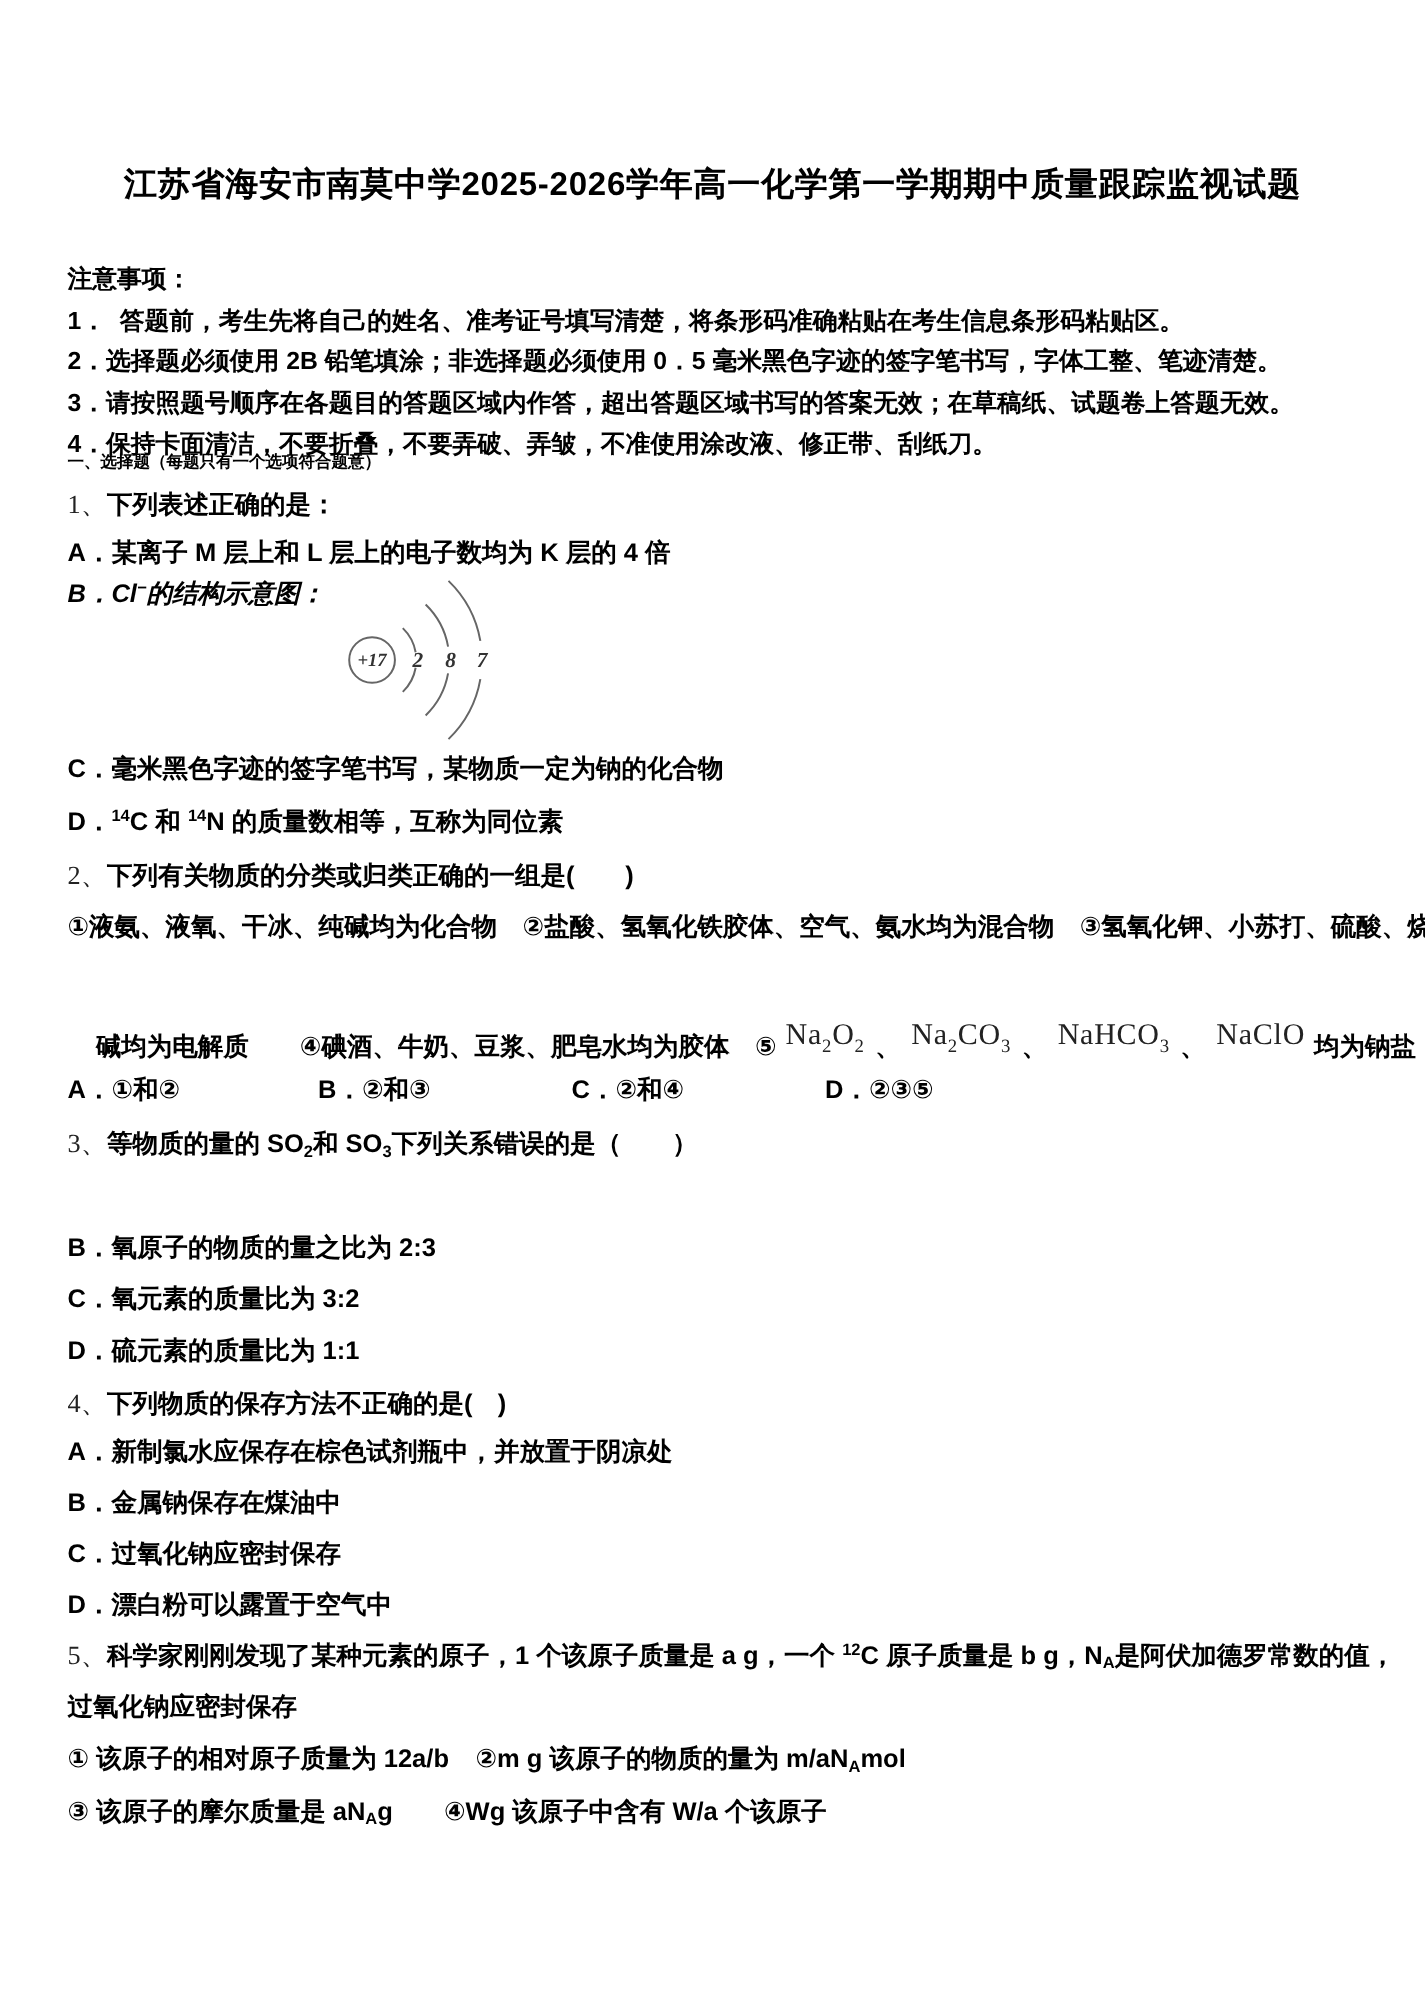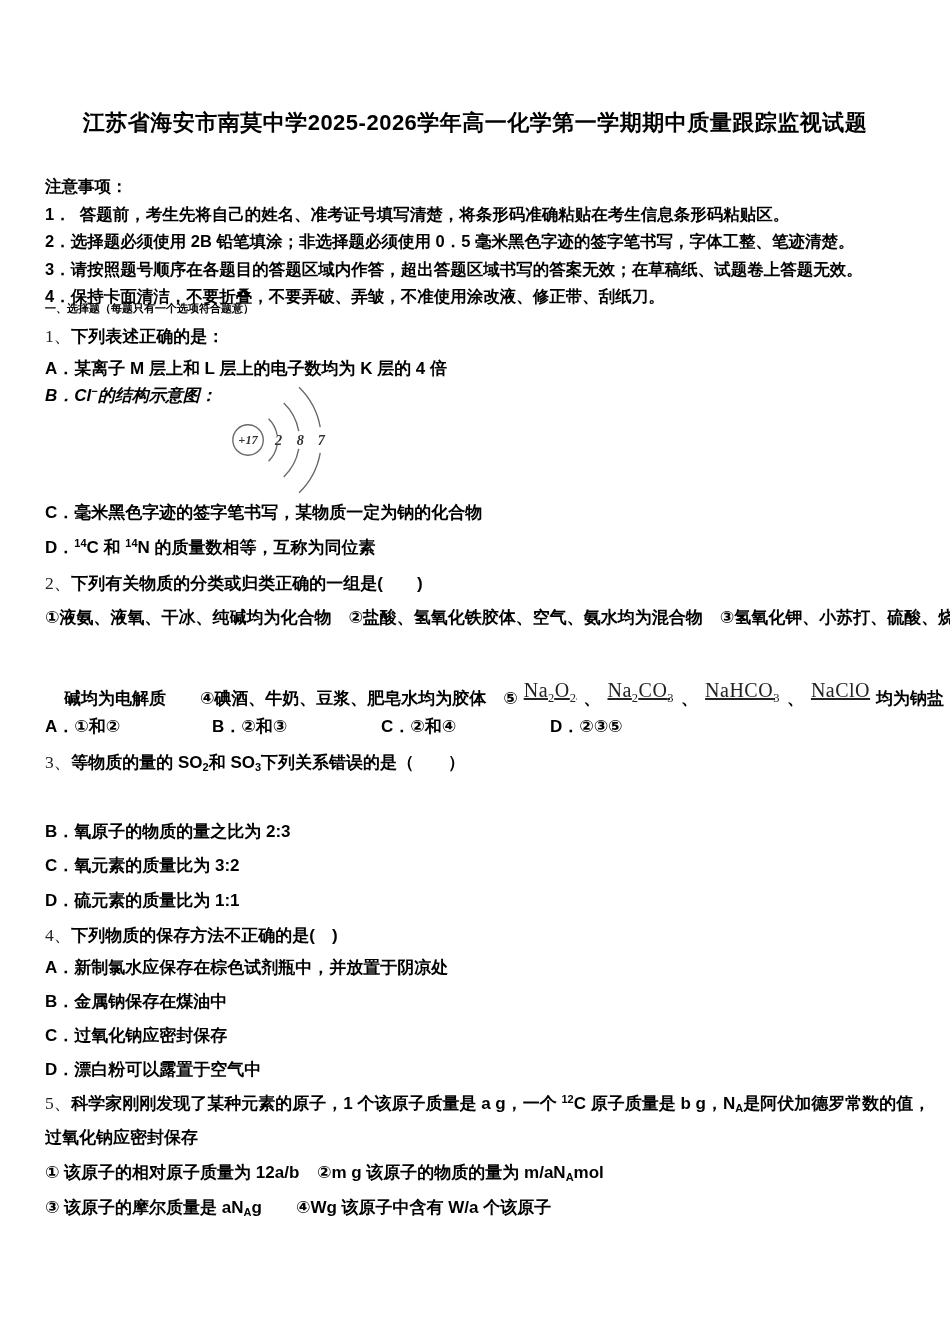--- a/index.html
+++ b/index.html
@@ -22,21 +22,21 @@
   .section{font-size:11px;}
   .qnum{
     font-family:"Liberation Serif","DejaVu Serif",serif;
     font-weight:normal;font-size:17.5px;color:#222;
   }
   sup{font-size:11px;vertical-align:6px;line-height:0;}
   sub{font-size:11px;vertical-align:-3px;line-height:0;}
   .formula{
     font-family:"Liberation Serif","DejaVu Serif",serif;
     font-weight:normal;font-size:20px;letter-spacing:0.5px;
-    position:relative;top:-7px;margin:0 6px;color:#222;text-decoration:underline;
+    position:relative;top:-7px;margin:0 6px;color:#222;
   }
   .formula sub{font-size:12.5px;vertical-align:-5px;}
   .fsep{margin:0 1px;}
   .bblock{
     position:absolute;left:45px;height:112px;
     display:flex;align-items:flex-start;font-weight:bold;font-style:italic;
   }
   .blabel{font-size:17px;white-space:pre;}
   .atom{margin-left:12px;flex:0 0 auto;}
   .atom path,.atom circle{fill:none;stroke:#666;stroke-width:1.4;}

